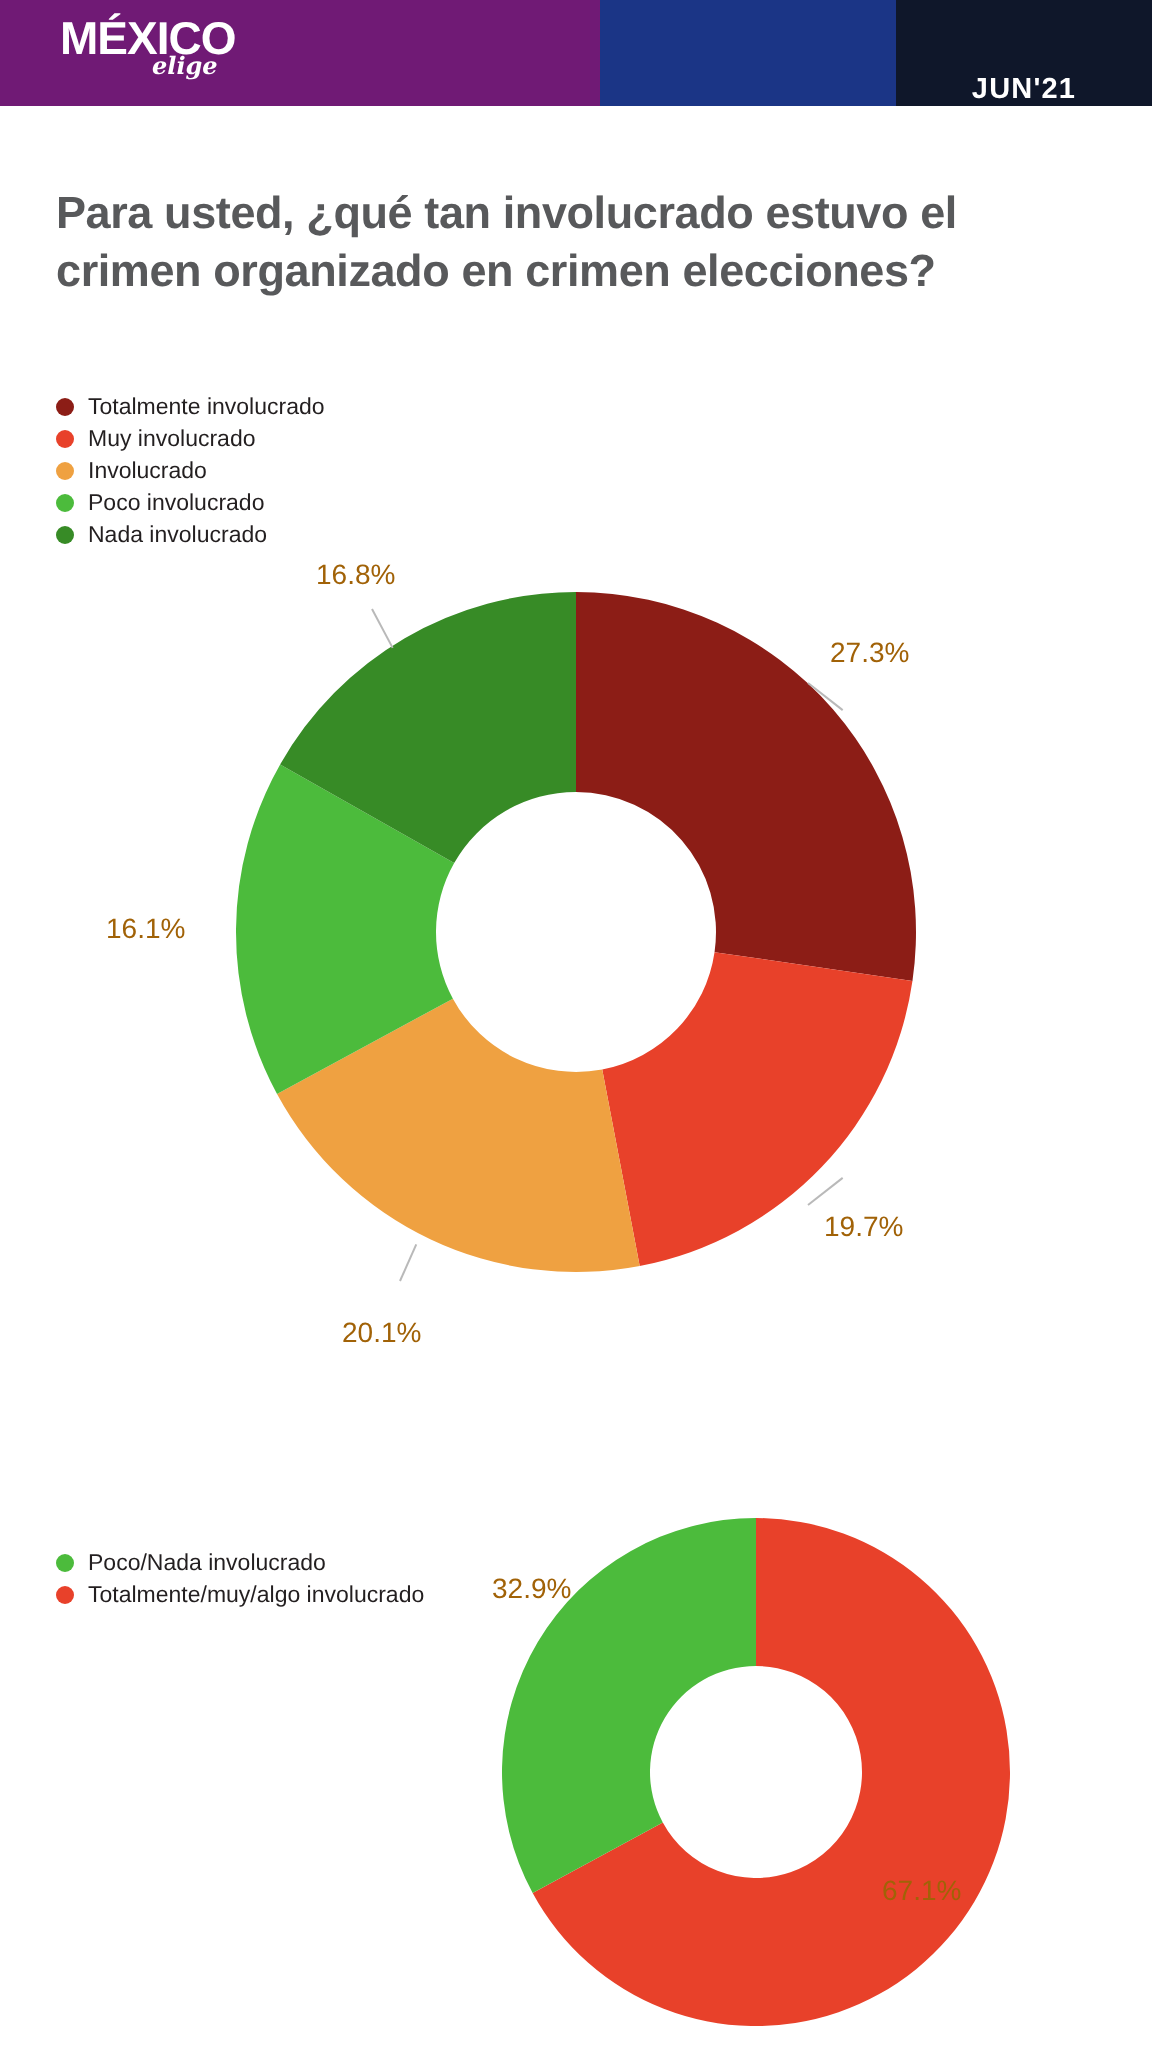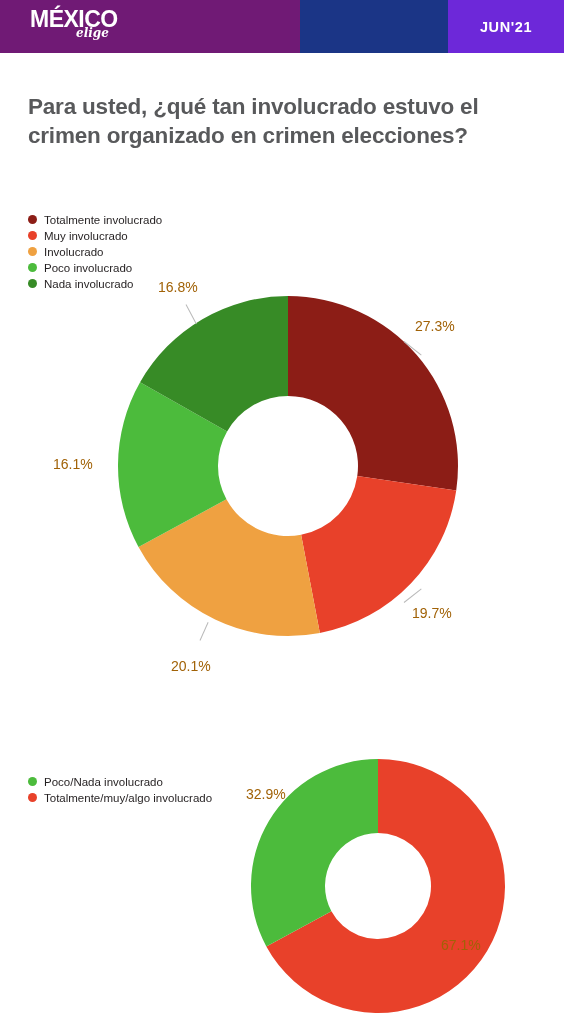--- a/index.html
+++ b/index.html
@@ -28,25 +28,25 @@
     height: 53px;
     background: #701a75;
     position: relative;
   }
   .band-blue {
     width: 148px;
     height: 53px;
     background: #1b3586;
   }
   .band-gray {
-    width: 116px;
-    height: 53px;
-    background: #6d28d9;
+    width: 128px;
+    height: 53px;
+    background: #0f172a;
     display: flex;
-    align-items: center;
+    align-items: flex-end;
     justify-content: center;
   }
   .date-label {
     color: #ffffff;
     font-size: 14.5px;
     font-weight: bold;
     letter-spacing: 0.6px;
   }
   .logo {
     position: absolute;
@@ -84,21 +84,21 @@
     font-weight: bold;
     color: #58595b;
     line-height: 29px;
     letter-spacing: -0.2px;
   }
 
   
   .legend {
     position: absolute;
   }
-  .legend-1 { left: 28px; top: 212px; }
+  .legend-1 { left: 28px; top: 196px; }
   .legend-2 { left: 28px; top: 774px; }
   .legend-row {
     display: flex;
     align-items: center;
     height: 15.5px;
     margin-bottom: 0.5px;
   }
   .legend-dot {
     width: 9px;
     height: 9px;

